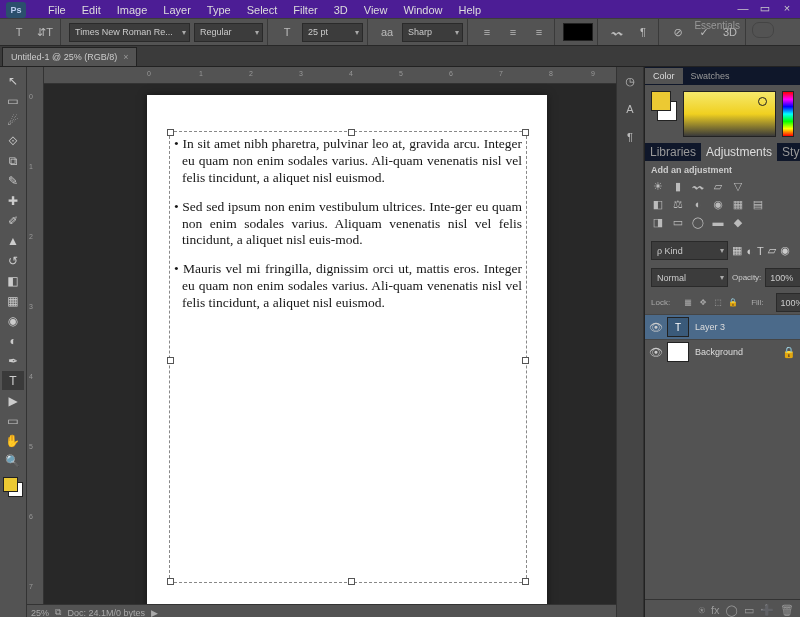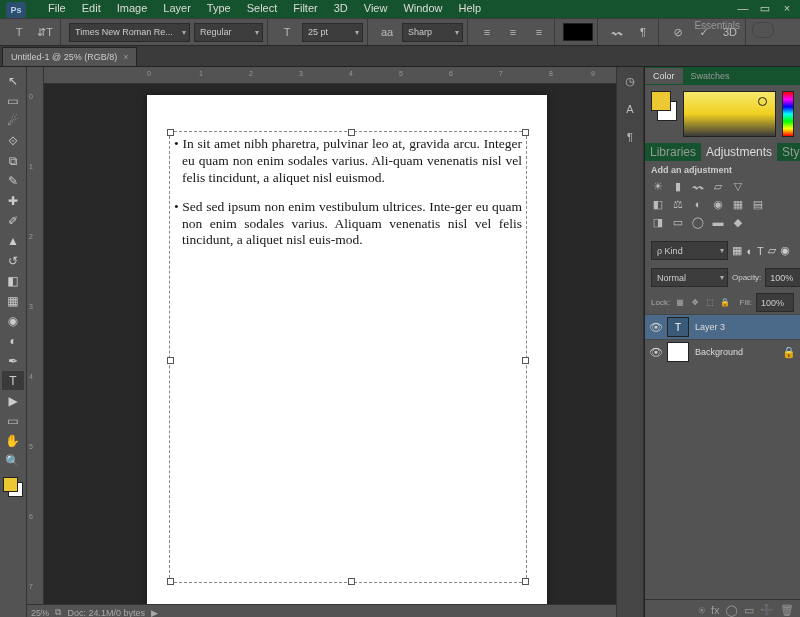--- a/index.html
+++ b/index.html
@@ -1,16 +1,16 @@
 <!DOCTYPE html>
 <html><head>
 <meta charset="utf-8">
 <style>
   html,body{margin:0;padding:0;width:800px;height:617px;background:#535353;font-family:Arial,Helvetica,sans-serif;font-size:11px;color:#ccc;overflow:hidden}
-  .menubar{background:#14532d;height:18px;display:flex;align-items:flex-start;padding-left:40px;position:relative}
+  .menubar{background:#4c1d95;height:18px;display:flex;align-items:flex-end;padding-left:40px;position:relative}
   .menubar .item{padding:2px 8px;font-size:11px;color:#ddd;cursor:default}
   .logo{position:absolute;left:6px;top:2px;width:20px;height:16px;background:#2b4f6d;border-radius:3px;color:#bce;display:flex;align-items:center;justify-content:center;font-weight:bold;font-size:9px}
   .winicons{position:absolute;right:6px;top:2px;display:flex;gap:8px}
   .winicons span{width:14px;height:12px;display:flex;align-items:center;justify-content:center;color:#ccc}
   .optbar{background:#535353;height:26px;border-top:1px solid #3c3c3c;border-bottom:1px solid #282828;display:flex;align-items:center;padding:0 4px;gap:4px}
   .optseg{display:flex;align-items:center;gap:4px;padding:0 4px;border-right:1px solid #3a3a3a;height:100%}
   .iconbtn{width:22px;height:20px;display:flex;align-items:center;justify-content:center;color:#bbb}
   .dropdown{background:#3c3c3c;border:1px solid #2a2a2a;height:17px;display:flex;align-items:center;padding:0 14px 0 5px;font-size:9px;color:#ccc;position:relative}
   .dropdown:after{content:"▾";position:absolute;right:3px;font-size:8px;color:#aaa}
   .valbox{background:#3c3c3c;border:1px solid #2a2a2a;height:17px;display:flex;align-items:center;padding:0 4px;font-size:9px;color:#ccc;min-width:28px}
@@ -37,38 +37,38 @@
   .handle{position:absolute;width:5px;height:5px;background:#fff;border:1px solid #555}
   .textframe .h-tl{left:-3px;top:-3px}.textframe .h-tr{right:-3px;top:-3px}
   .textframe .h-bl{left:-3px;bottom:-3px}.textframe .h-br{right:-3px;bottom:-3px}
   .textframe .h-ml{left:-3px;top:50%}.textframe .h-mr{right:-3px;top:50%}
   .textframe .h-tm{left:50%;top:-3px}.textframe .h-bm{left:50%;bottom:-3px}
   .bodytext{font-family:'Times New Roman',serif;font-size:13.5px;color:#161616;line-height:1.25;padding:4px;text-align:justify;hyphens:auto}
   .bodytext p{margin:0 0 12px 0;text-indent:-8px;padding-left:8px}
   .statusbar{position:absolute;left:0;right:0;bottom:0;height:15px;background:#535353;border-top:1px solid #333;display:flex;align-items:center;font-size:9px;color:#aaa;padding-left:4px;gap:6px}
   .stripcol{width:26px;background:#454545;border-left:1px solid #333;border-right:1px solid #333;display:flex;flex-direction:column;align-items:center;padding-top:4px;gap:8px}
   .rightpanels{width:155px;background:#535353;border-left:1px solid #222;display:flex;flex-direction:column}
-  .ptabbar{display:flex;background:#14532d;height:18px;align-items:center}
+  .ptabbar{display:flex;background:#0f172a;height:18px;align-items:center}
   .ptab{padding:3px 8px;font-size:9px;color:#999}
   .ptab.on{background:#535353;color:#ddd}
   .ptab.small{padding:2px 5px;font-size:12px}
   .colorpanel{padding:6px;display:flex;gap:6px}
   .colorpanel .pick{width:26px;height:40px;position:relative}
   .colorpanel .pick .fg{position:absolute;width:18px;height:18px;background:#ecc933;border:1px solid #222;left:0;top:0;z-index:2}
   .colorpanel .pick .bg{position:absolute;width:18px;height:18px;background:#fff;border:1px solid #222;right:0;bottom:10px}
   .gradient{flex:1;height:44px;background:linear-gradient(to bottom,#f6e96b,#f0d020,#3a3a3a);position:relative;border:1px solid #222}
   .gradient .circ{position:absolute;width:7px;height:7px;border:1px solid #222;border-radius:50%;right:8px;top:5px}
   .hue{width:10px;height:44px;background:linear-gradient(to bottom,red,magenta,blue,cyan,lime,yellow,red);border:1px solid #222}
   .adjpanel{padding:4px 6px}
   .adjpanel .label{font-size:9px;color:#ccc;margin-bottom:4px;font-weight:bold}
   .adjrow{display:flex;gap:6px;margin-bottom:4px;color:#bbb}
   .adjrow span{width:14px;height:14px;display:flex;align-items:center;justify-content:center;font-size:11px}
   .layerstop{padding:4px 6px;display:flex;align-items:center;gap:4px}
   .layerstop .dropdown{flex:0 0 56px}
-  .layersrow2{padding:2px 6px;display:flex;align-items:center;gap:4px;font-size:8px;color:#aaa}
+  .layersrow2{padding:2px 6px;display:flex;align-items:center;gap:12px;font-size:8px;color:#aaa}
   .lockicons{display:flex;gap:3px}
   .lockicons span{width:12px;height:12px;display:flex;align-items:center;justify-content:center}
   .layer{display:flex;align-items:center;height:24px;padding:0 4px;gap:6px;border-top:1px solid #454545}
   .layer.sel{background:#4b6a8a}
   .layer .eye{width:12px;color:#ccc}
   .layer .thumb{width:20px;height:18px;background:#fff;border:1px solid #222;display:flex;align-items:center;justify-content:center;font-size:10px;color:#333}
   .layer.sel .thumb{background:#3a5a7a;color:#fff}
   .layer .nm{font-size:9px;color:#ddd;}
   .layer .lkend{margin-left:auto;color:#bbb}
   .panefoot{margin-top:auto;height:20px;border-top:1px solid #333;display:flex;justify-content:flex-end;align-items:center;gap:6px;padding:0 6px;color:#999}
@@ -201,20 +201,21 @@
         <div class="handle h-tr"></div>
         <div class="handle h-bl"></div>
         <div class="handle h-br"></div>
         <div class="handle h-ml"></div>
         <div class="handle h-mr"></div>
         <div class="handle h-tm"></div>
         <div class="handle h-bm"></div>
         <div class="bodytext">
           <p>• In sit amet nibh pharetra, pulvinar leo at, gravida arcu. Integer eu quam non enim sodales varius. Ali-quam venenatis nisl vel felis tincidunt, a aliquet nisl euismod.</p>
           <p>• Sed sed ipsum non enim vestibulum ultrices. Inte-ger eu quam non enim sodales varius. Aliquam venenatis nisl vel felis tincidunt, a aliquet nisl euis-mod.</p>
+          <p>• Mauris vel mi fringilla, dignissim orci ut, mattis eros. Integer eu quam non enim sodales varius. Ali-quam venenatis nisl vel felis tincidunt, a aliquet nisl euismod.</p>
         </div>
       </div>
     </div>
 
     <div class="statusbar">
       <span>25%</span>
       <span>⧉</span>
       <span>Doc: 24.1M/0 bytes</span>
       <span>▶</span>
     </div>

